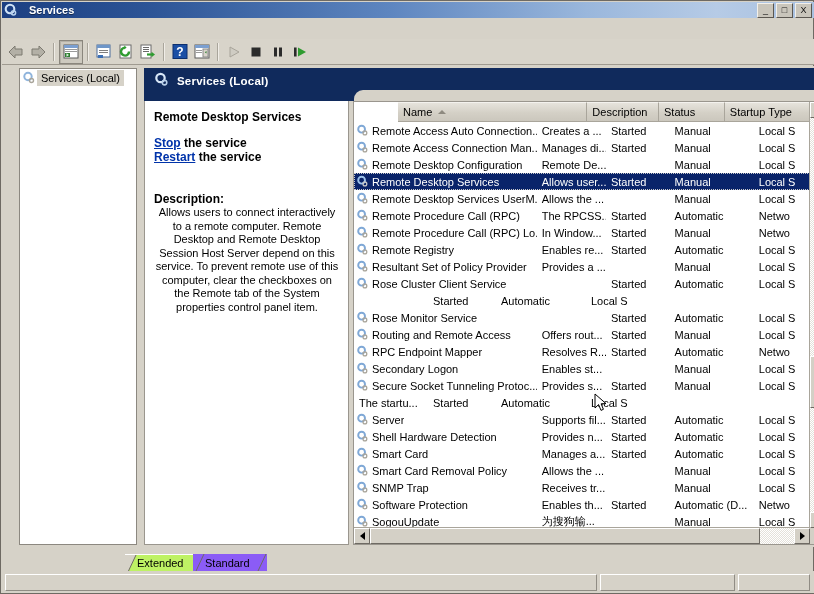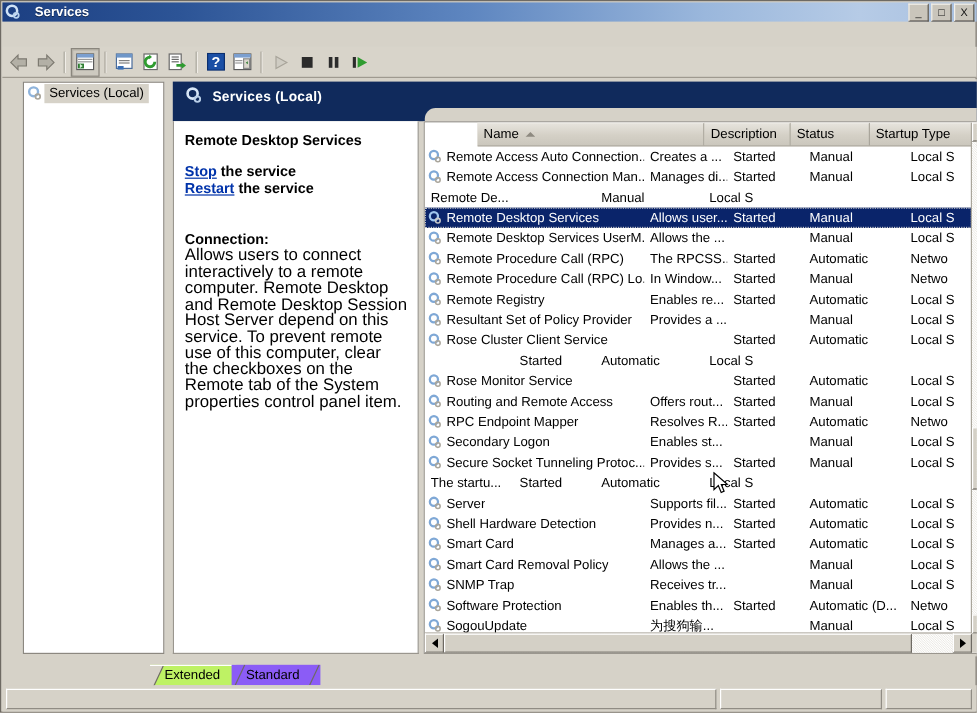--- a/index.html
+++ b/index.html
@@ -63,21 +63,21 @@
     background:#d6d2c8;border-top-left-radius:9px;}
 
   
   .detail{position:absolute;left:4px;top:33px;width:205px;height:444px;
     background:#ffffff;border:1px solid #9a968e;border-top:none;box-sizing:border-box;
     padding:9px 8px 0 9px;overflow:hidden;}
   .detail h2{margin:0 0 12px 0;font-size:12px;font-weight:bold;color:#000;line-height:14px;}
   .dlink{color:#0033aa;text-decoration:underline;cursor:pointer;}
   .dline{font-size:12px;color:#000;line-height:14px;font-weight:bold;}
   .dspacer{height:14px;}
-  .ddesc{font-size:14px;color:#000;line-height:13.5px;white-space:pre-line;}
+  .ddesc{font-size:11px;color:#000;line-height:13.5px;white-space:pre-line;text-align:center;}
 
   
   .listwrap{position:absolute;left:213px;top:33px;width:474px;height:444px;
     border:1px solid #9a968e;background:#ffffff;box-sizing:border-box;overflow:hidden;}
 
   .lv-header{position:absolute;left:0;top:0;height:19px;width:472px;display:flex;
     background:#d4d0c6;border-bottom:1px solid #a9a59b;margin-left:44px;}
   .lv-th{height:19px;box-sizing:border-box;background:linear-gradient(to bottom,#e6e3dc 0%,#d4d0c6 55%,#cbc7bd 100%);
     border-right:1px solid #a9a59b;border-top:1px solid #f4f2ee;
     display:flex;align-items:center;padding-left:5px;font-size:11px;color:#000;position:relative;}
@@ -281,21 +281,21 @@
       <div class="detail">
         <h2>Remote Desktop Services</h2>
         <div class="dline">
           <span class="dlink">Stop</span><span> the service</span>
         </div>
         <div class="dline">
           <span class="dlink">Restart</span><span> the service</span>
         </div>
         <div class="dspacer"></div>
         <div class="dspacer"></div>
-        <div class="dline">Connection:</div>
+        <div class="dline">Description:</div>
         <div class="ddesc">Allows users to connect interactively to a remote computer. Remote Desktop and Remote Desktop Session Host Server depend on this service.  To prevent remote use of this computer, clear the checkboxes on the Remote tab of the System properties control panel item.</div>
       </div>
 
       <div class="listwrap">
 
         <div class="lv-header">
           <div class="lv-th" style="width:196px">
             <span>Name</span>
             <span class="sortarr"></span>
           </div>
@@ -336,20 +336,28 @@
                   <circle cx="8.9" cy="8.9" r="1.9" fill="none" stroke="#a9a59b" stroke-width="1.3"></circle>
                 </svg>
                 <span class="nm">Remote Access Connection Man...</span>
               </div>
               <div class="cell c-desc">Manages di...</div>
               <div class="cell c-status">Started</div>
               <div class="cell c-start">Manual</div>
               <div class="cell c-logon">Local S</div>
             </div>
             <div class="lv-row">
+              <div class="cell c-name">
+                <svg class="row-gear" viewBox="0 0 13 13">
+                  <circle cx="5.6" cy="5.2" r="3.4" fill="none" stroke="#7fa8d6" stroke-width="1.9"></circle>
+                  <circle cx="5.6" cy="5.2" r="1.1" fill="#ffffff"></circle>
+                  <circle cx="8.9" cy="8.9" r="1.9" fill="none" stroke="#a9a59b" stroke-width="1.3"></circle>
+                </svg>
+                <span class="nm">Remote Desktop Configuration</span>
+              </div>
               <div class="cell c-desc">Remote De...</div>
               <div class="cell c-status"></div>
               <div class="cell c-start">Manual</div>
               <div class="cell c-logon">Local S</div>
             </div>
             <div class="lv-row sel">
               <div class="cell c-name">
                 <svg class="row-gear" viewBox="0 0 13 13">
                   <circle cx="5.6" cy="5.2" r="3.4" fill="none" stroke="#9ec4ec" stroke-width="1.9"></circle>
                   <circle cx="5.6" cy="5.2" r="1.1" fill="#0a246a"></circle>

